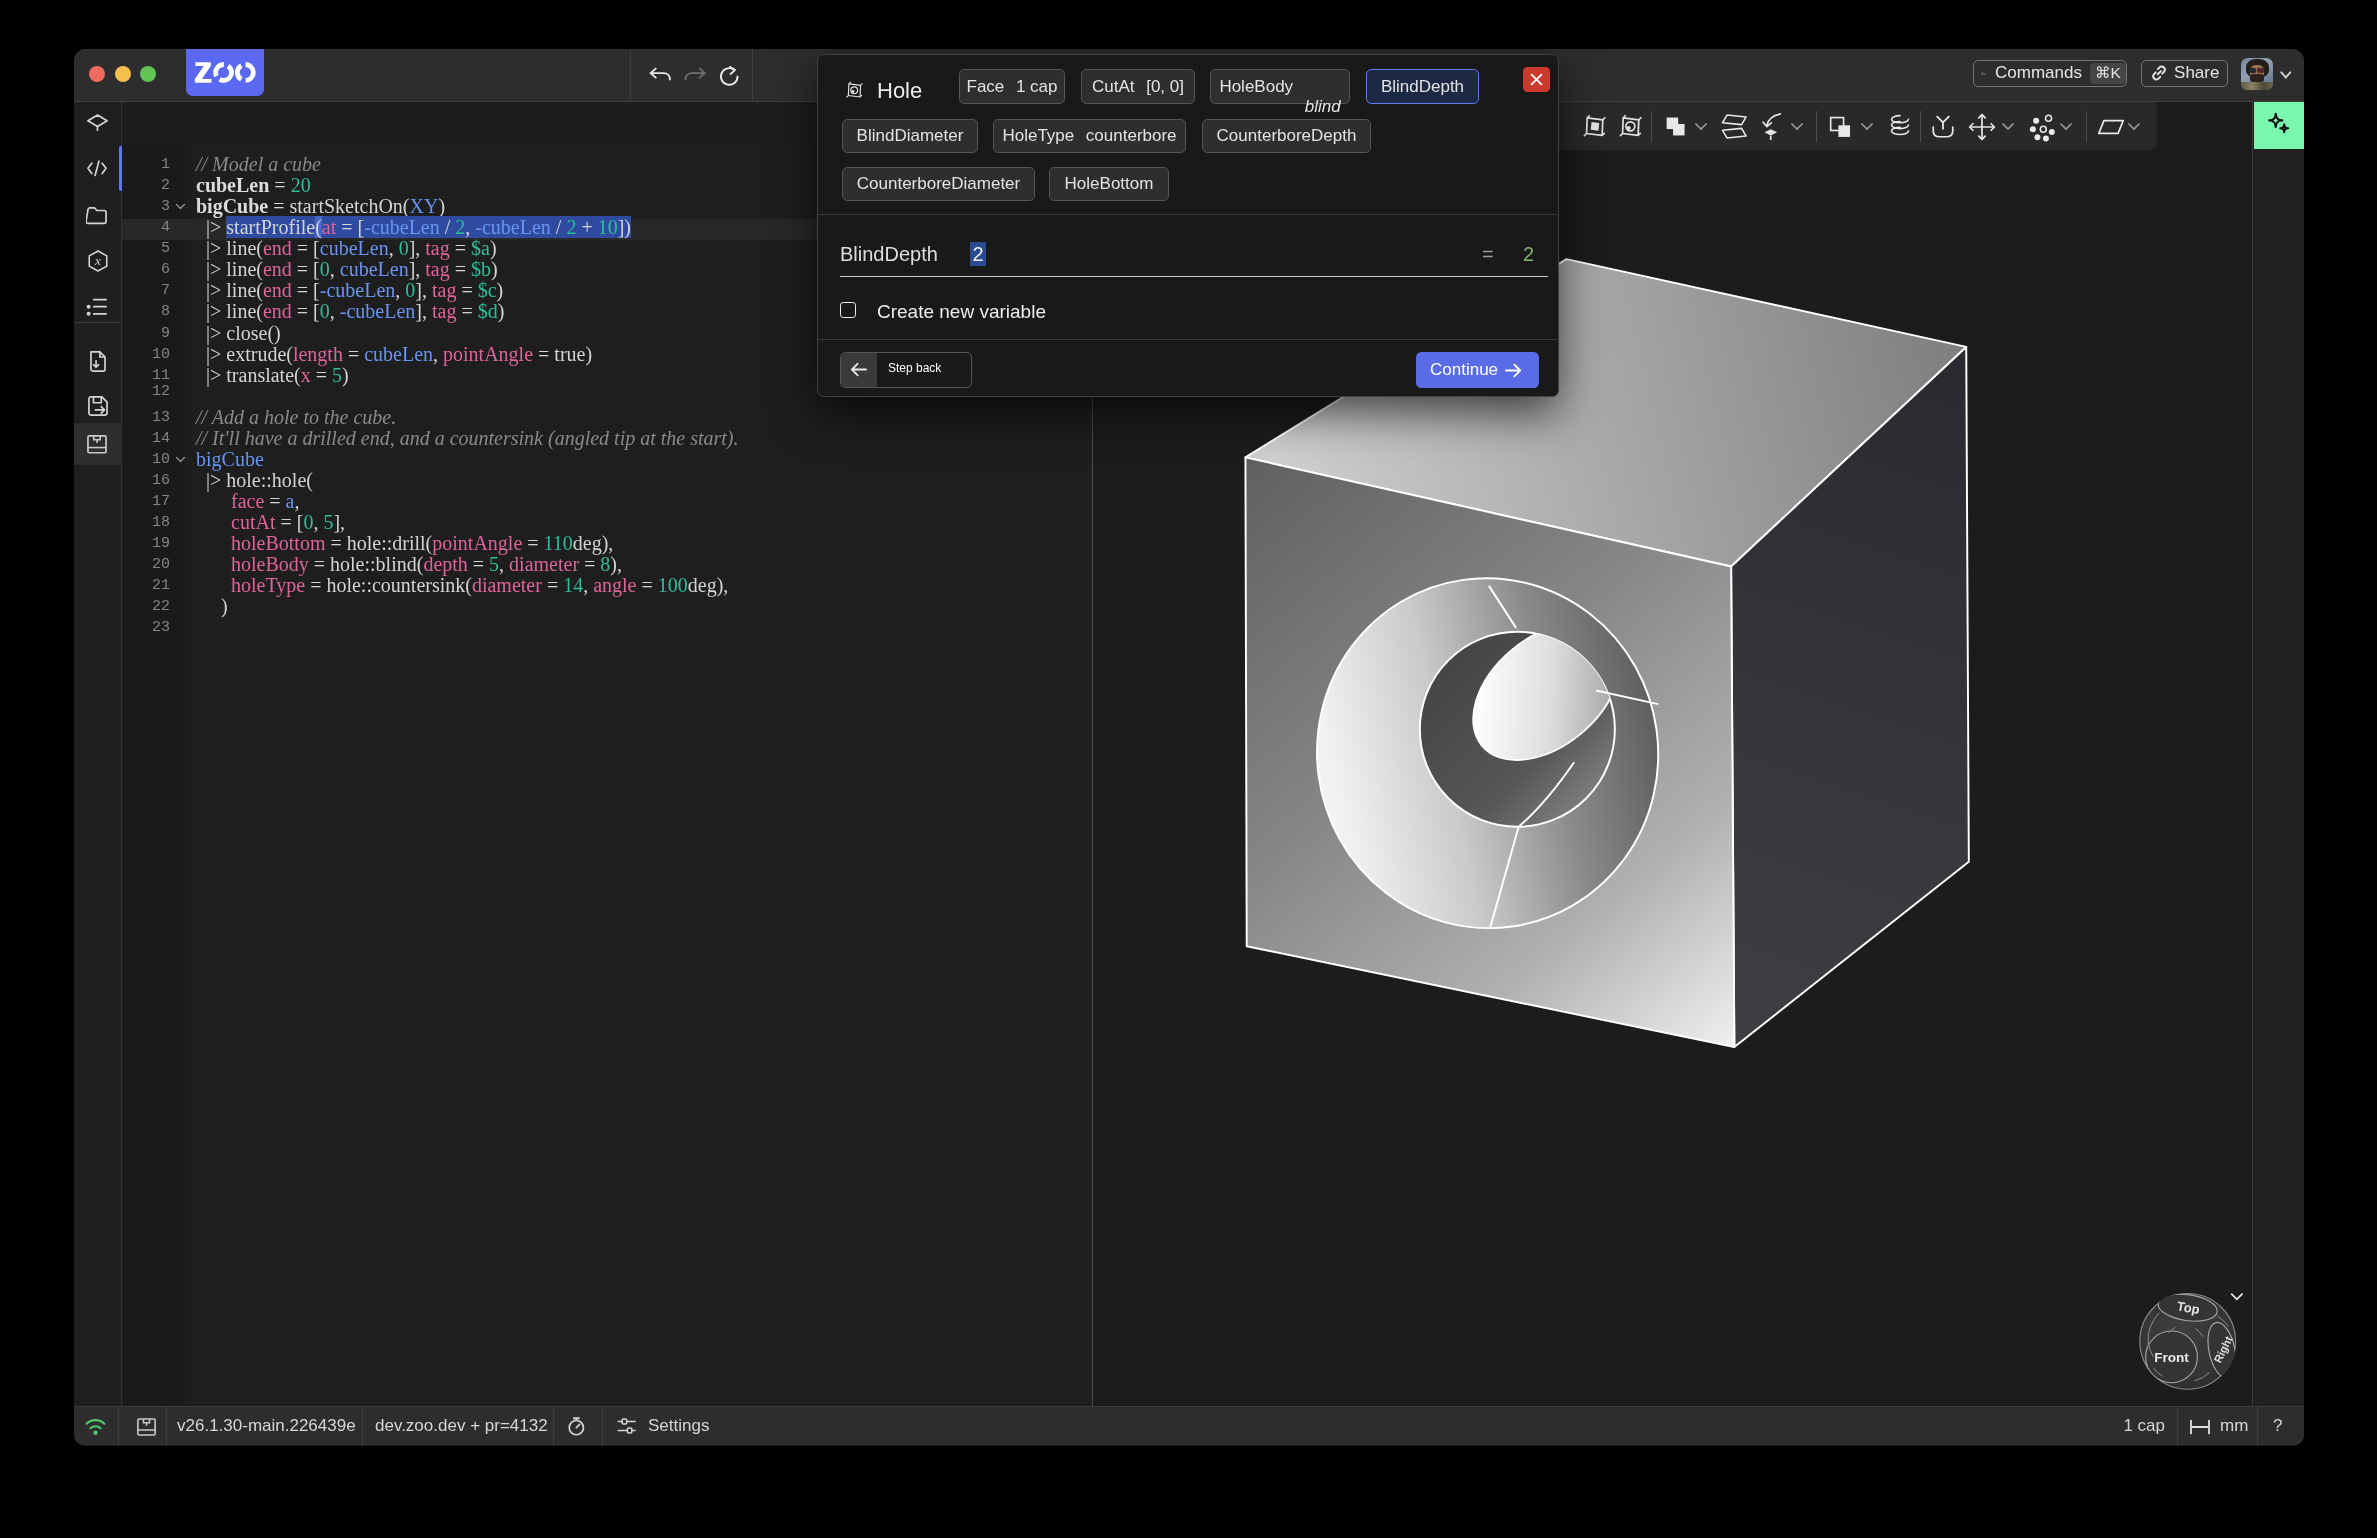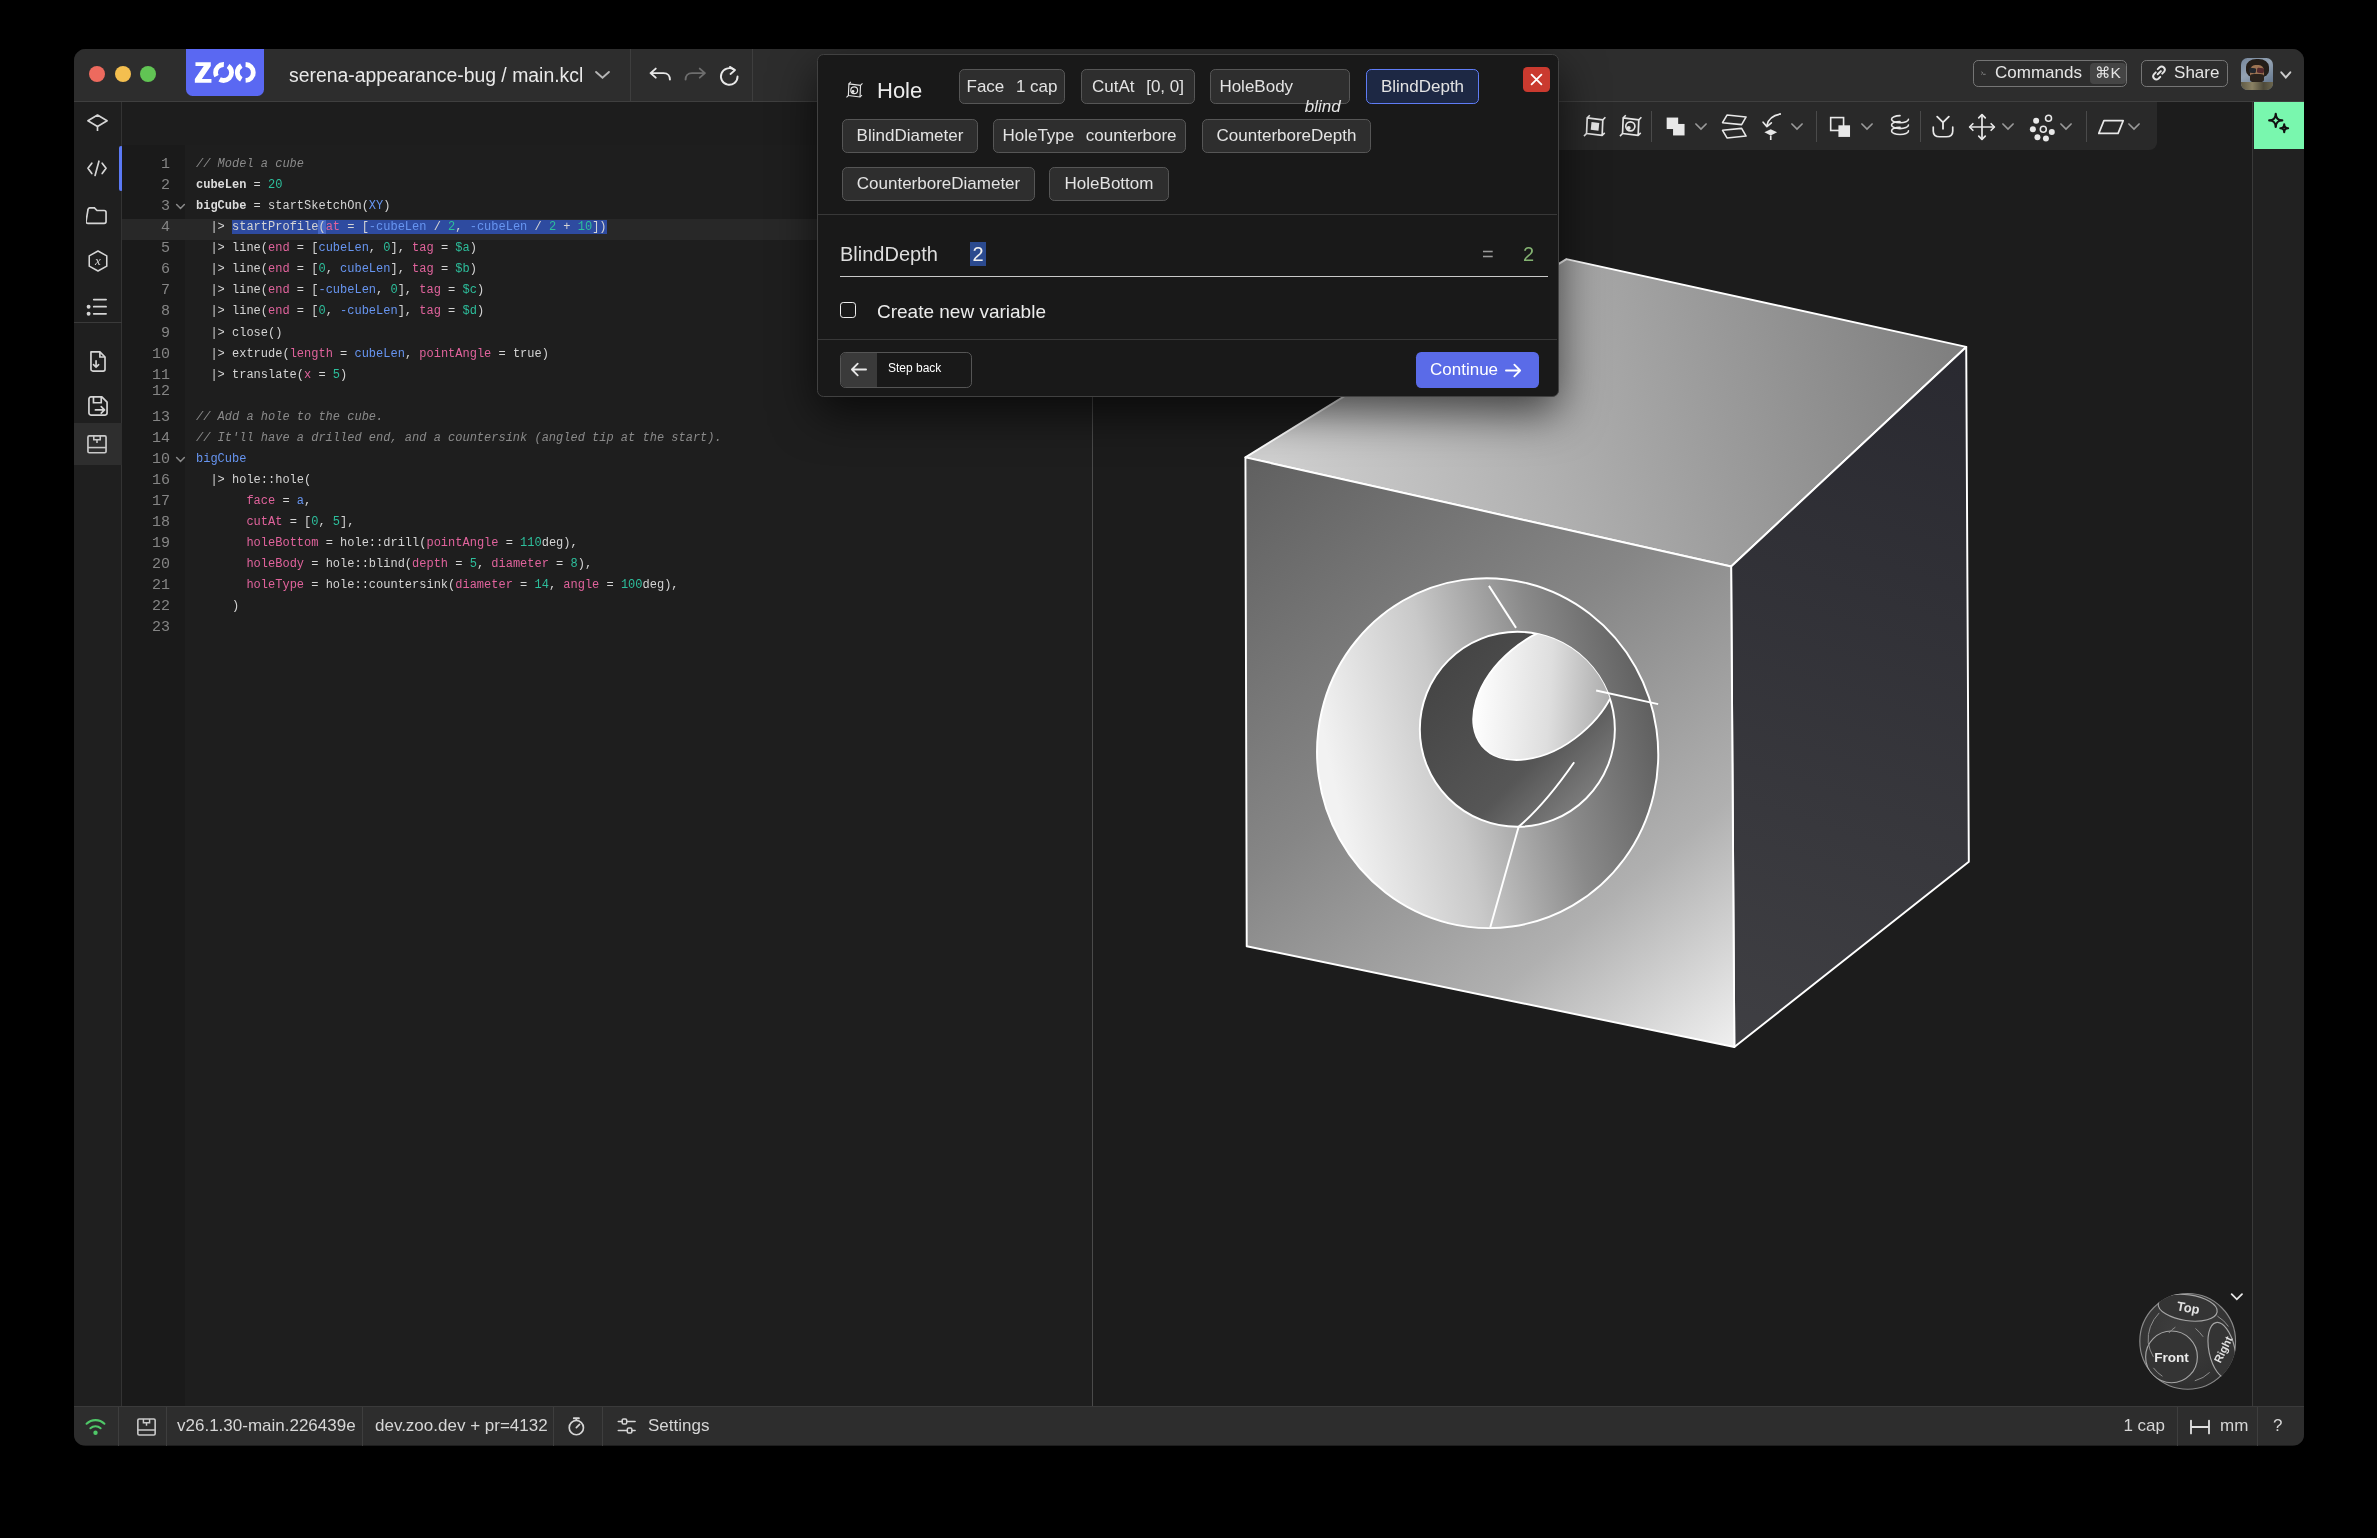--- a/index.html
+++ b/index.html
@@ -24,21 +24,21 @@
   #viewport { position:absolute; left:1018px; top:52px; width:1160px; height:1306px; background:#1c1c1c; border-left:1.3px solid #4a4a4a; }
   #rightstrip { position:absolute; left:2178px; top:52px; width:52px; height:1306px; background:#212121; border-left:1.3px solid #3a3a3a; }
   #greenbtn { position:absolute; left:0.6px; top:0px; width:51px; height:48px; background:#79f7ae; display:flex; align-items:center; justify-content:center; }
   #toolbar { position:absolute; left:101px; top:0px; width:963px; height:49px; background:#292929; border-radius:0 0 7.8px 7.8px; }
   
   #statusbar { position:absolute; left:0; top:1357px; width:2230px; height:39px; background:#2d2d2d; border-top:1.3px solid #3a3a3a; font-size:17px; color:#d6d6d6; }
   .ssep { position:absolute; top:0; width:1.3px; height:39px; background:#3e3e3e; }
   .stxt { position:absolute; top:0; height:38px; display:flex; align-items:center; }
   
   .ln { position:absolute; width:48px; text-align:right; font-family:"Liberation Mono", monospace; font-size:15px; line-height:21px; color:#858585; }
-  .cl { position:absolute; left:74px; font-family:Liberation Mono, monospace; font-size:12px; line-height:21px; color:#d4d4d4; white-space:pre; }
+  .cl { position:absolute; left:74px; font-family:Liberation Serif, serif; font-size:20px; line-height:21px; color:#d4d4d4; white-space:pre; }
   .cm { color:#8a8a8a; font-style:italic; }
   .kw { color:#dcdcdc; font-weight:bold; }
   .pk { color:#e0639c; }
   .nm { color:#2dbf9c; }
   .vr { color:#6795f1; }
   
   #modal { opacity:0.999; position:absolute; left:817px; top:54px; width:742px; height:343px; background:#191919; border:1.3px solid #414141; border-radius:6.5px; box-shadow:0 16px 45px rgba(0,0,0,0.65); }
   .pill { position:absolute; background:#2e2e2e; border:1.3px solid #565656; border-radius:5.2px; display:flex; align-items:center; justify-content:center; gap:11.6px; color:#e3e3e3; font-size:17px; white-space:nowrap; }
 </style>
 </head>
@@ -50,23 +50,20 @@
       <div class="tl" style="left:15px; background:#ed6a5e;"></div>
       <div class="tl" style="left:41px; background:#f4bf4f;"></div>
       <div class="tl" style="left:66px; background:#61c454;"></div>
       <div id="zoologo">
           <svg width="63" height="23" viewBox="0 0 98 36">
         <path d="M2 2 L26 2 L26 8 L12 28 L27 28 L27 34 L1 34 L1 28 L15 8 L2 8 Z" fill="#fff"></path>
         <circle cx="46" cy="18" r="12.5" fill="none" stroke="#fff" stroke-width="7.5" stroke-dasharray="26 7"></circle>
         <circle cx="80" cy="18" r="12.5" fill="none" stroke="#fff" stroke-width="7.5" stroke-dasharray="26 7" stroke-dashoffset="40"></circle>
       </svg>
         </div>
-      <div id="doctitle">serena-appearance-bug / main.kcl&nbsp;&nbsp;<svg width="17" height="10.3" viewBox="0 0 26 16">
-            <path d="M3 3 L13 12 L23 3" stroke="#b5b5b5" stroke-width="3" fill="none" stroke-linecap="round"></path>
-          </svg></div>
       <div class="vsep" style="left:556px;"></div>
       <div class="vsep" style="left:678px;"></div>
       <svg class="abs" style="left:574px; top:17px;" width="24.5" height="20.7" viewBox="0 0 38 32">
           <path d="M12 4 L4 11 L12 18 M4 11 L24 11 C31 11 34 16 34 21" stroke="#e8e8e8" stroke-width="3" fill="none" stroke-linecap="round" stroke-linejoin="round"></path>
         </svg>
       <svg class="abs" style="left:609px; top:17px;" width="24.5" height="20.7" viewBox="0 0 38 32">
           <path d="M26 4 L34 11 L26 18 M34 11 L14 11 C7 11 4 16 4 21" stroke="#6e6e6e" stroke-width="3" fill="none" stroke-linecap="round" stroke-linejoin="round"></path>
         </svg>
       <svg class="abs" style="left:643px; top:15.5px;" width="24.5" height="23" viewBox="0 0 38 36">
           <path d="M32 18 A13 13 0 1 1 26 7" stroke="#e8e8e8" stroke-width="3" fill="none" stroke-linecap="round"></path>

